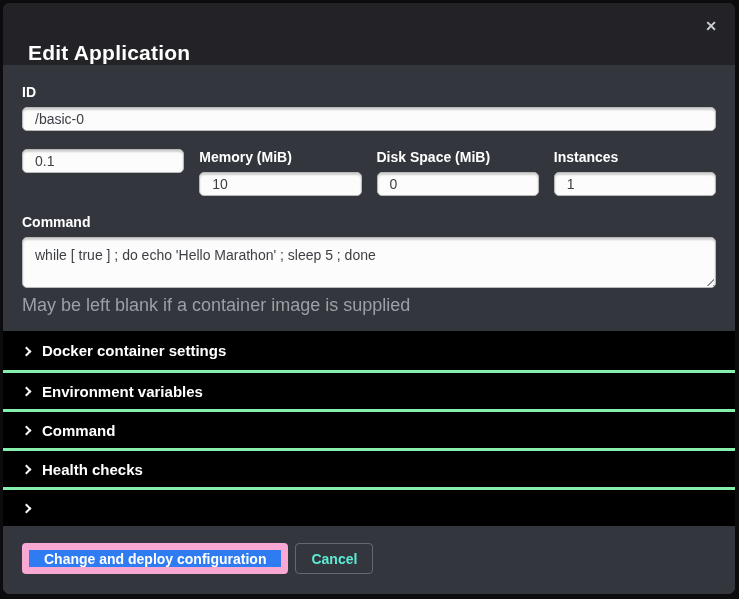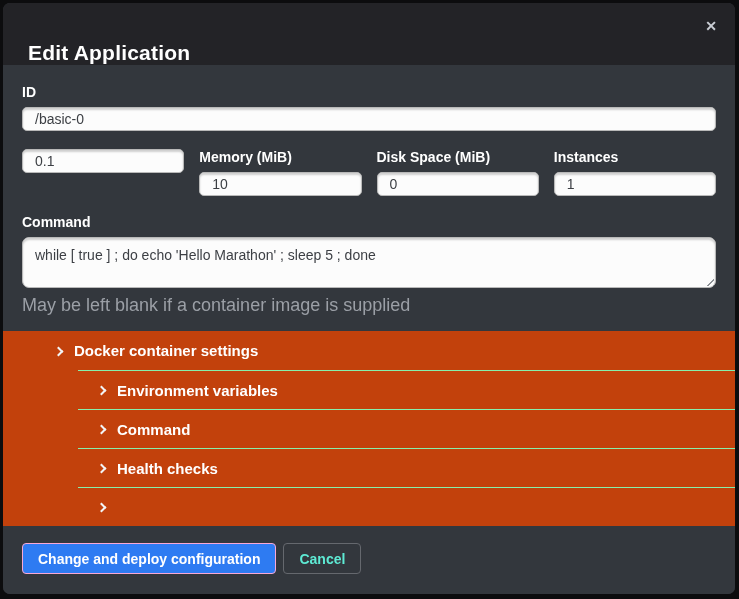--- a/index.html
+++ b/index.html
@@ -82,50 +82,47 @@
     column-gap:15px;
     margin-bottom:18px;
   }
   .textarea-wrap { position:relative; }
   .text-area {
     display:block;
     height:51px;
     padding:8px 12px;
     resize:none;
     line-height:18px;
-    border-radius:7px;
   }
   .resize-handle {
     position:absolute;
     right:2px; bottom:2px;
     width:11px; height:11px;
     background:repeating-linear-gradient(-45deg, #8d9196 0px, #8d9196 1.4px, transparent 1.4px, transparent 4.2px);
     clip-path:polygon(100% 0, 100% 100%, 0 100%);
     cursor:nwse-resize;
   }
   .help-text {
     color:#9b9fa6;
     font-size:18px;
     margin-top:7px;
   }
   
   .accordion {
-    background:#c2410c;
-    padding-left:32px;
+    background:#000000;
   }
   .accordion-row {
     height:39px;
     display:flex;
     align-items:center;
     padding:0 20px;
     cursor:pointer;
   }
   .accordion-row + .accordion-row {
-    border-top:1px solid #86efac;
-    margin-left:43px;
+    border-top:3px solid #86efac;
   }
   .chevron-right {
     width:7px; height:7px;
     border-top:2px solid #f2f4f6;
     border-right:2px solid #f2f4f6;
     transform:rotate(45deg);
     margin-right:12px;
     margin-top:1px;
     flex:0 0 auto;
   }
@@ -146,21 +143,21 @@
     height:31px;
     border-radius:4px;
     font-family:"Liberation Sans", sans-serif;
     font-size:14px;
     font-weight:bold;
     cursor:pointer;
     padding:0 15px;
   }
   .btn-primary {
     background:#2e7bf2;
-    border:1px solid #f9a8d4;
+    border:7px solid #f9a8d4;
     color:#ffffff;
   }
   .btn-cancel {
     background:transparent;
     border:1px solid #65686e;
     color:#5eead4;
     margin-left:7px;
   }
 </style>
 </head>

